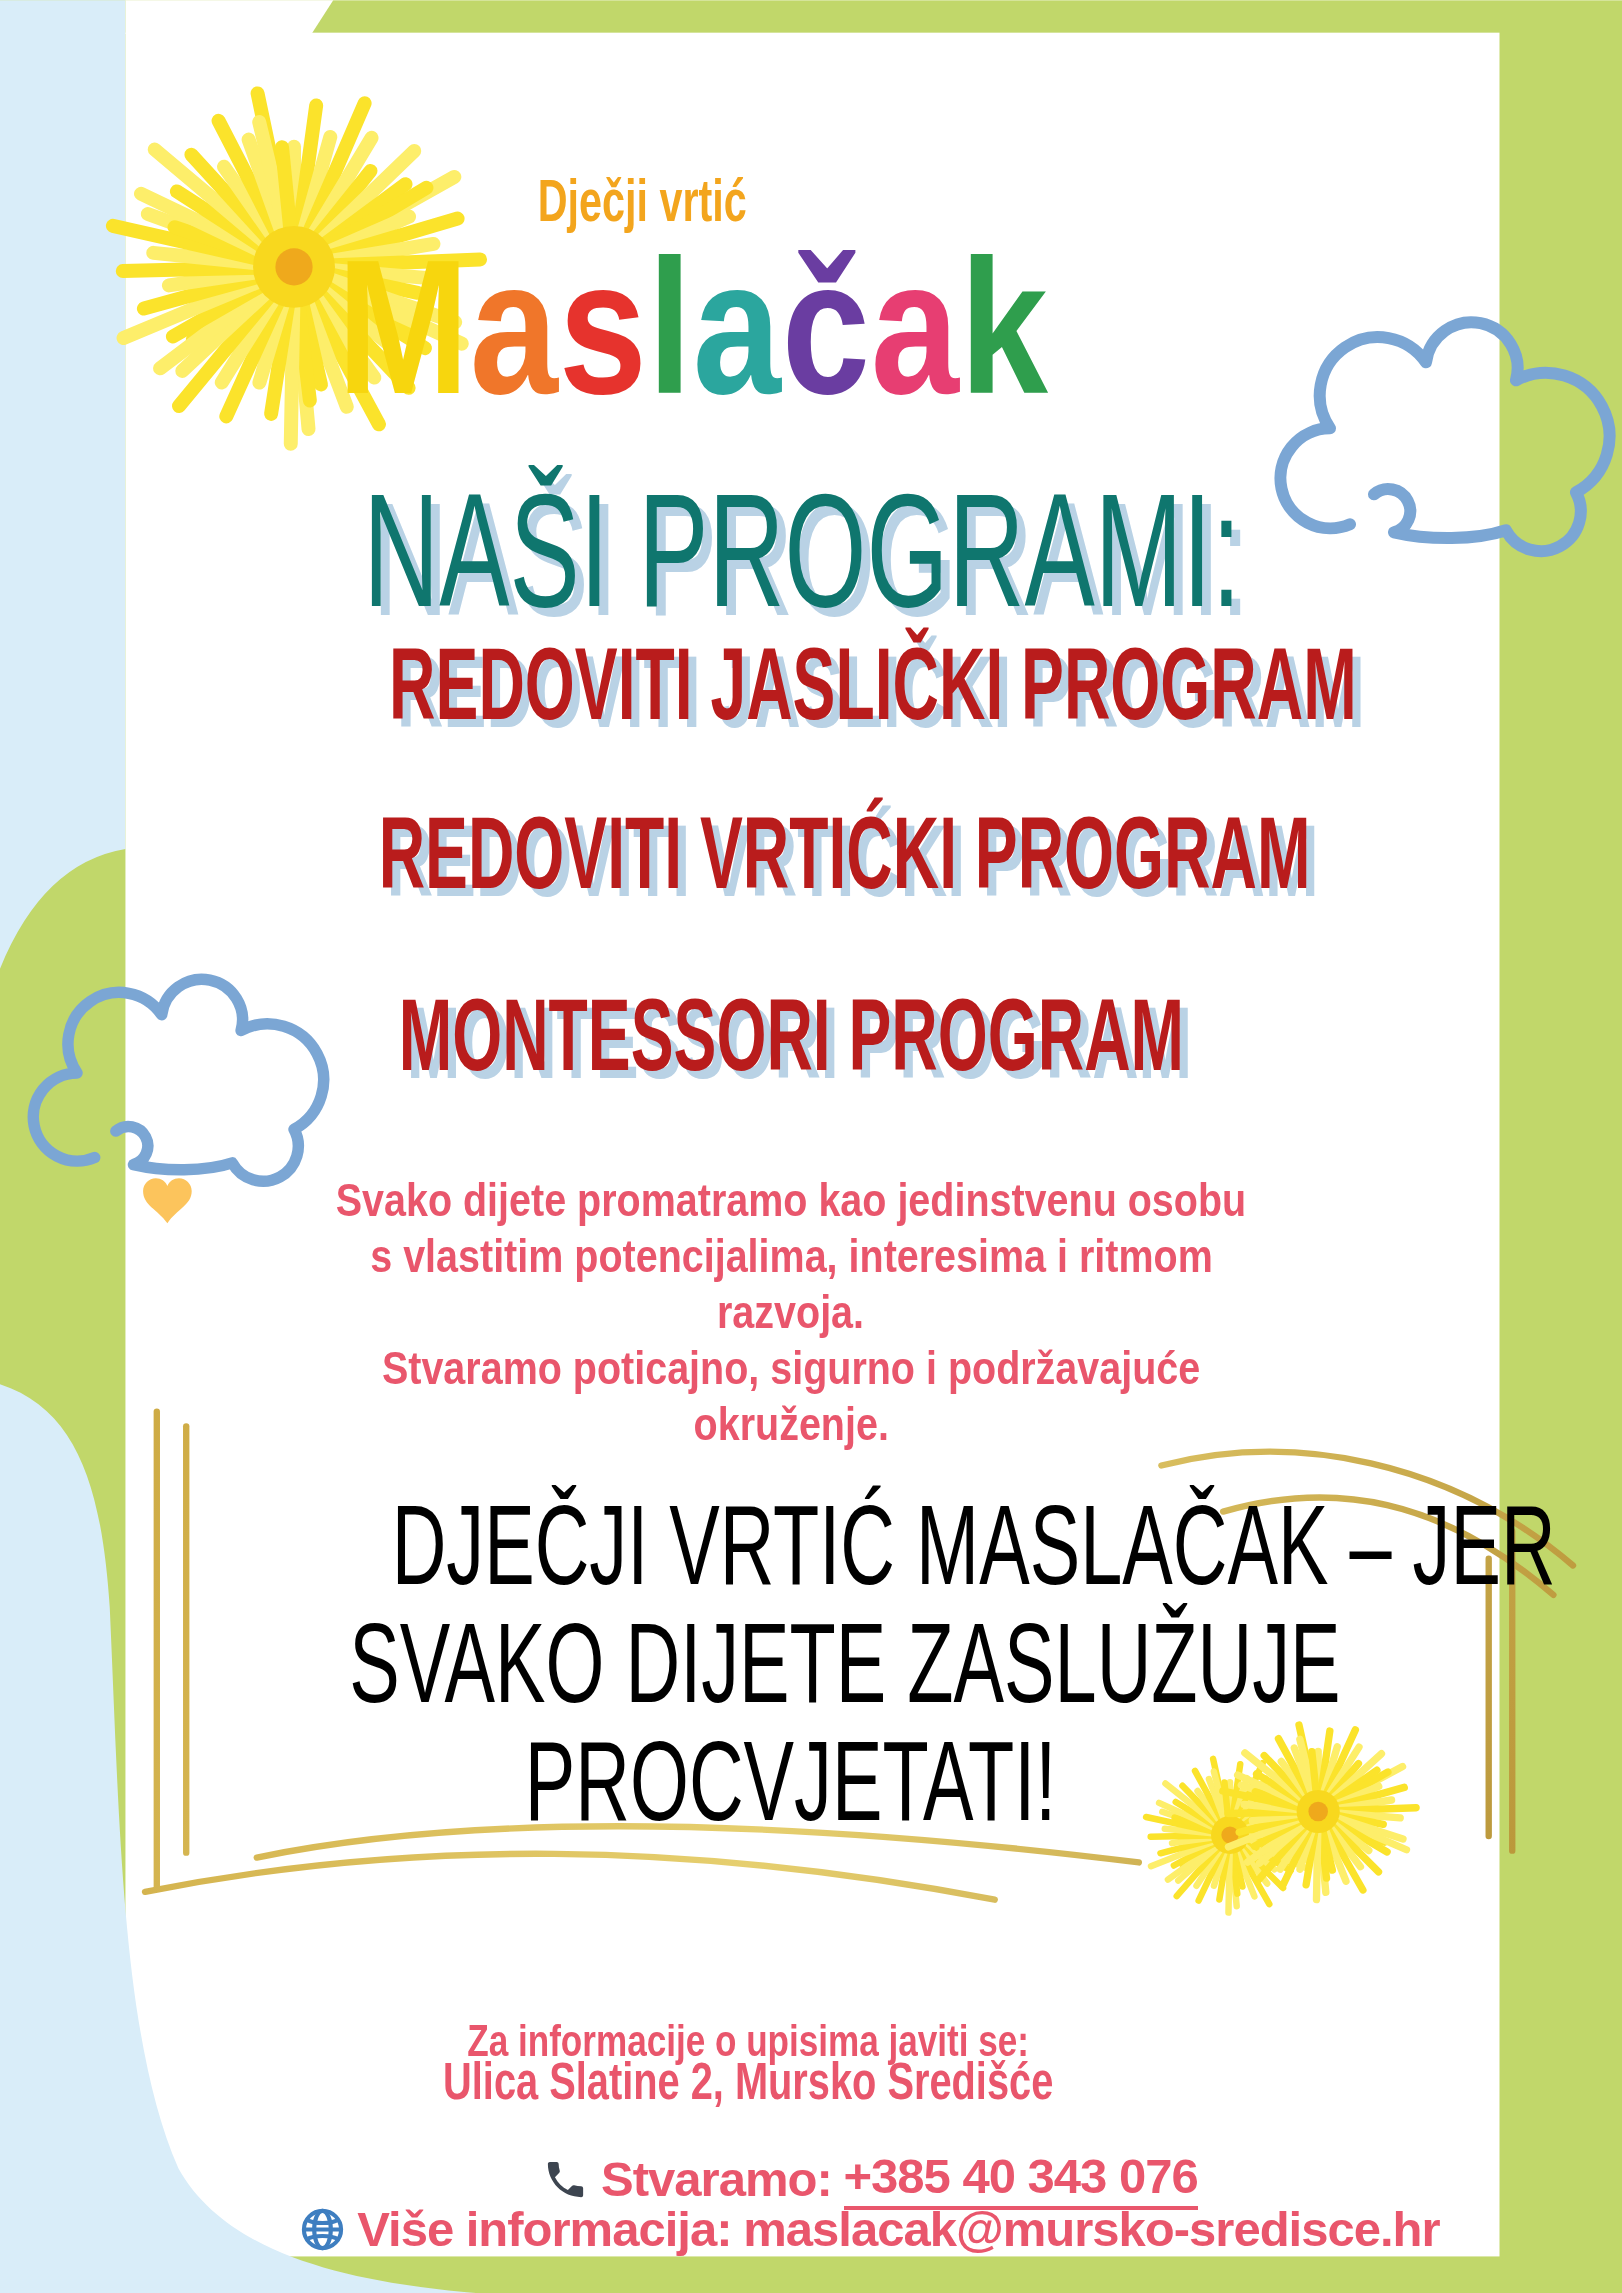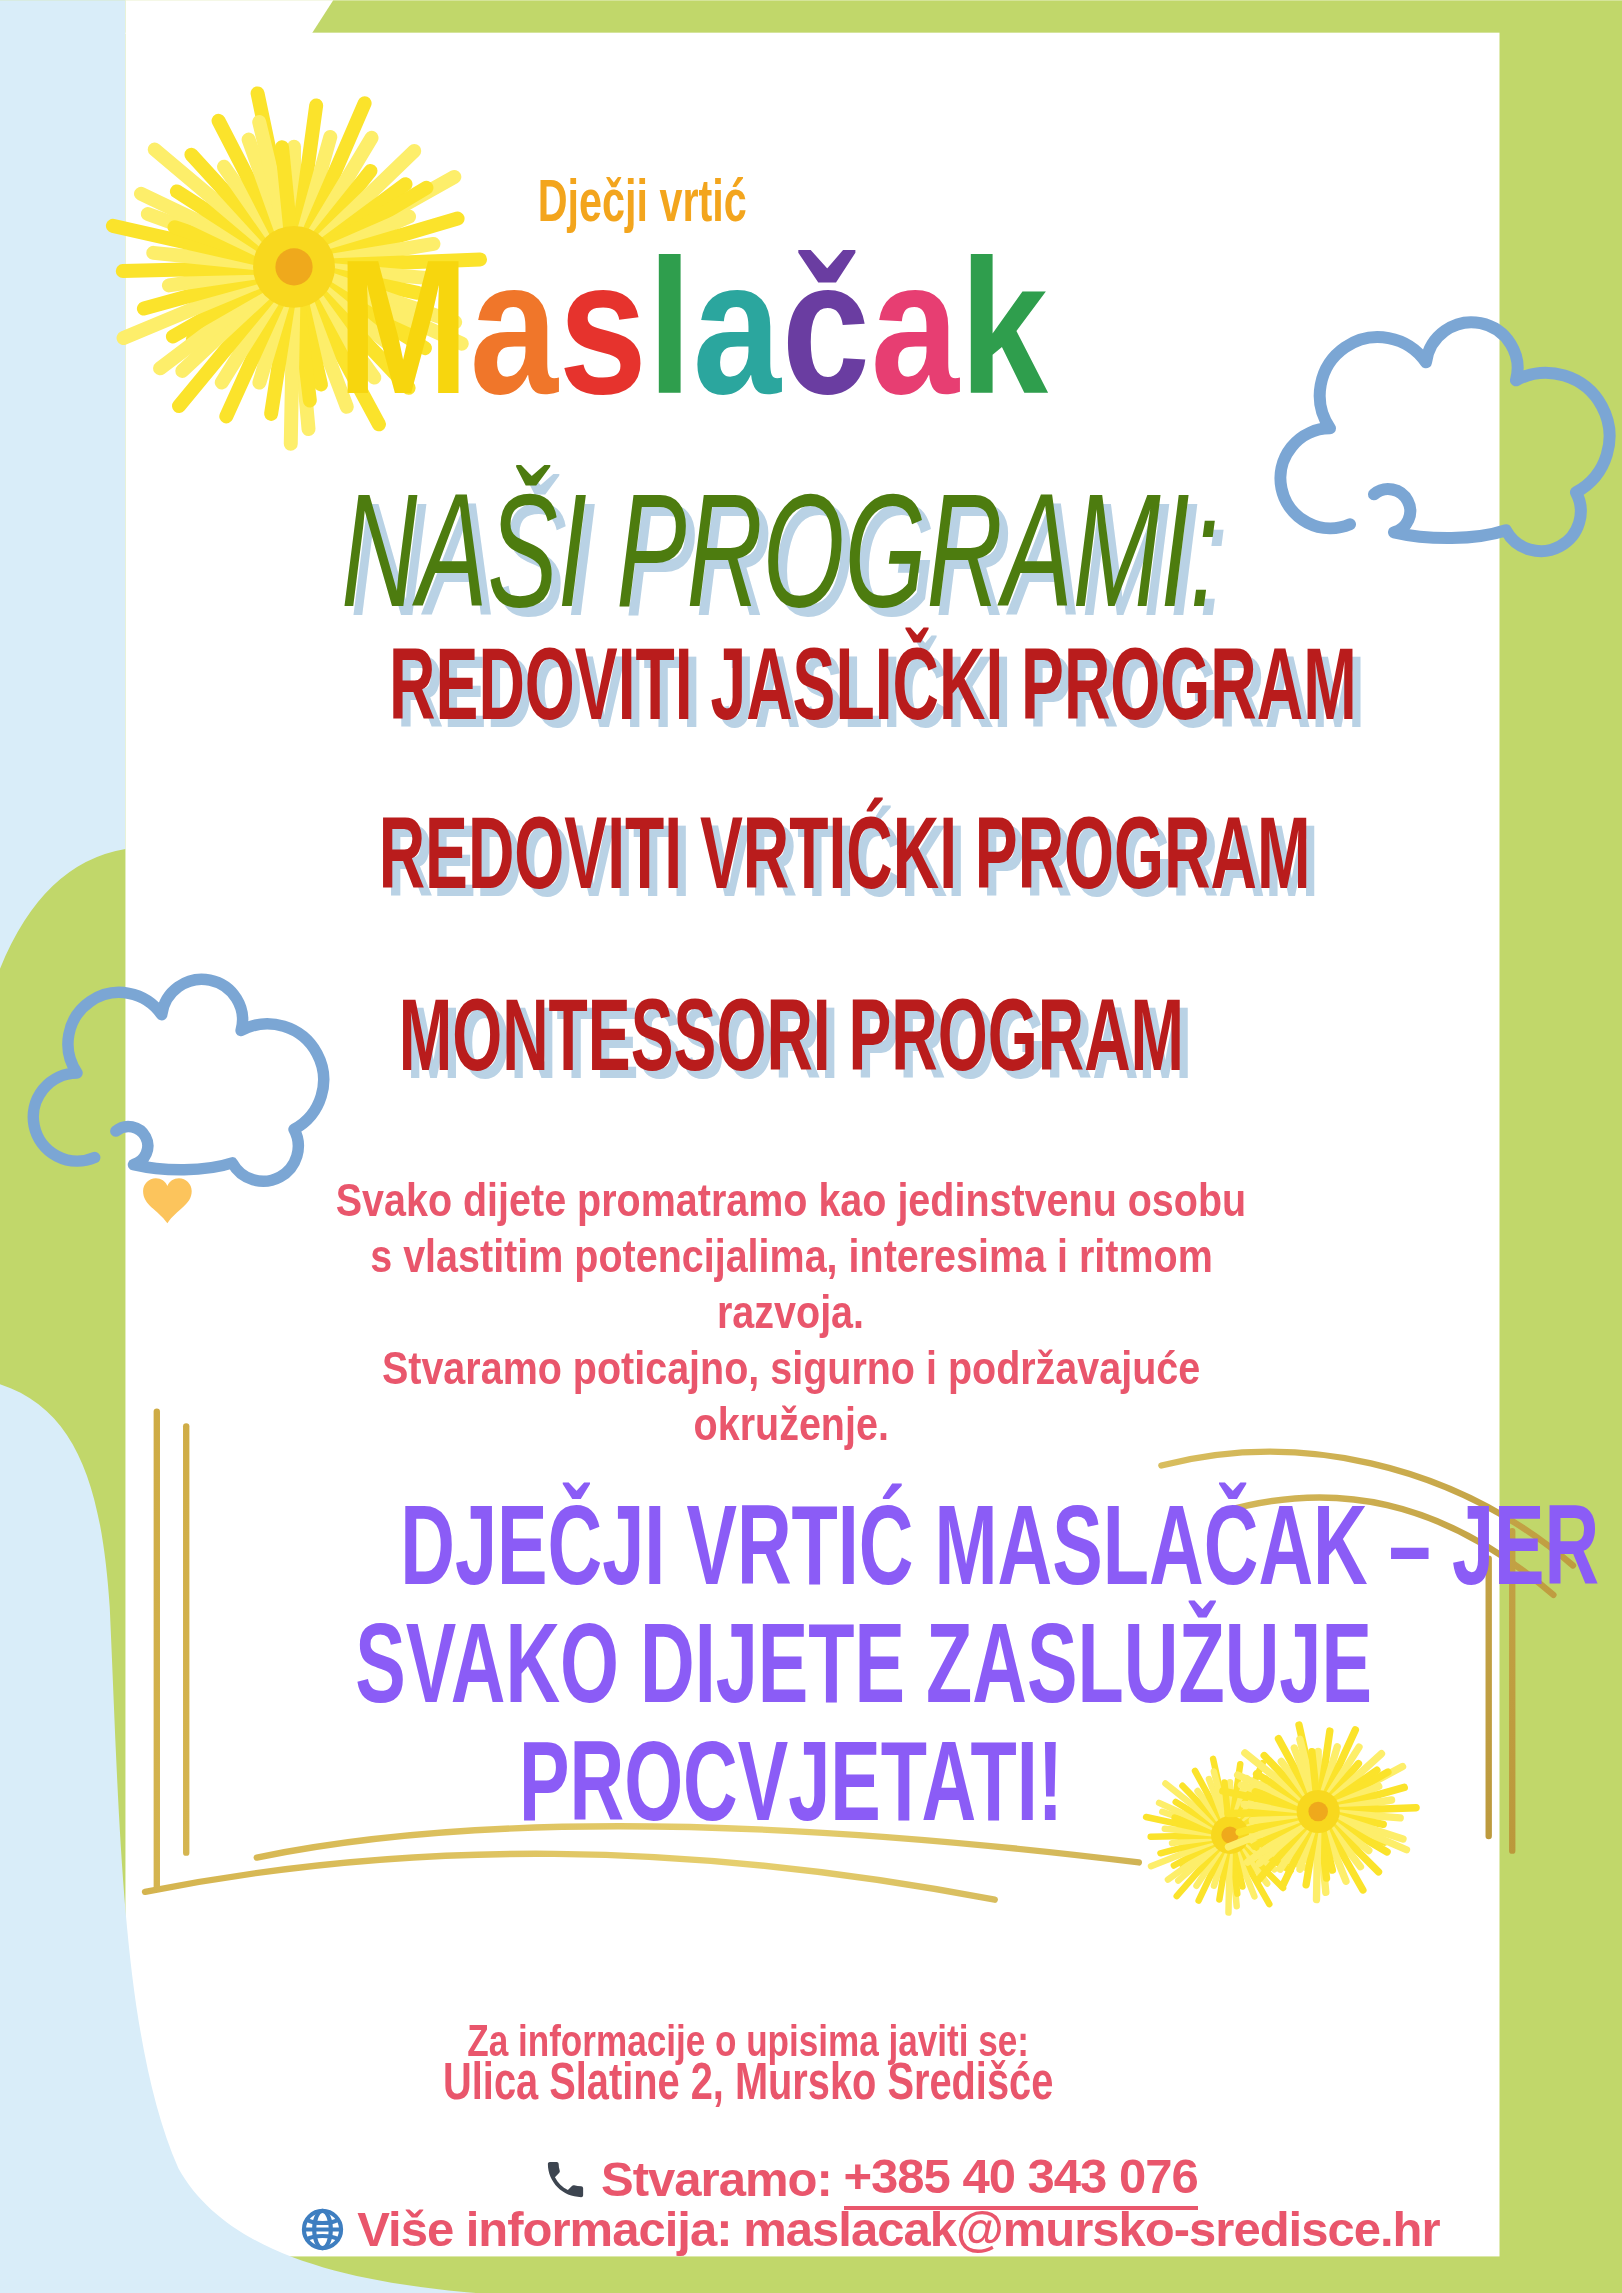--- a/index.html
+++ b/index.html
@@ -8,34 +8,34 @@
   svg.bg{position:absolute;left:0;top:0;width:1622px;height:2294px;}
   .abs{position:absolute;z-index:2;}
   .ctr{text-align:center;}
   .sq{display:inline-block;white-space:nowrap;}
   
   .tagline{left:397px;top:167px;width:490px;font-size:59px;font-weight:bold;color:#f3a51d;}
   .tagline .sq{transform:scaleX(0.70);}
   .wordmark{left:56px;top:231px;width:1274px;font-size:191px;font-weight:bold;line-height:1;}
   .wordmark .sq{transform:scaleX(0.83);letter-spacing:1px;}
   
-  .main-title{left:94px;top:469px;width:1372px;font-size:162px;font-weight:normal;
-              color:#4d7c0f;text-shadow:13.7px 8.8px 0 #b9d2e5;line-height:1;font-style:italic;}
+  .main-title{left:116px;top:469px;width:1372px;font-size:162px;font-weight:normal;
+              color:#0f766e;text-shadow:13.7px 8.8px 0 #b9d2e5;line-height:1;}
   .main-title .sq{transform:scaleX(0.65);}
   .program{left:105px;width:1372px;font-size:102px;font-weight:bold;color:#b91c1c;
            text-shadow:12.7px 7.8px 0 #b9d2e5;line-height:1;}
   .program .sq{transform:scaleX(0.63);}
   #program-0{top:633px;} #program-1{top:802px;} #program-2{top:984px;}
   
   .values{left:105px;top:1172px;width:1372px;font-size:47px;font-weight:bold;
           color:#e9566c;line-height:56px;}
   .values .sq{transform:scaleX(0.84);}
   
-  .slogan{left:105px;top:1486px;width:1372px;font-size:113px;font-weight:bold;
-          color:#8b5cf6;line-height:118px;}
+  .slogan{left:105px;top:1486px;width:1372px;font-size:113px;font-weight:normal;
+          color:#000000;line-height:118px;}
   .slogan .sq{transform:scaleX(0.67);}
   
   .cta{left:62px;top:1970px;width:1372px;font-size:45px;font-weight:bold;color:#e9566c;margin-top:45px;}
   .cta .sq{transform:scaleX(0.78);}
   .address{left:62px;top:2052px;width:1372px;font-size:51px;font-weight:bold;color:#e9566c;}
   .address .sq{transform:scaleX(0.78);}
   .icon-line{left:184px;top:2148px;width:1372px;display:flex;justify-content:center;
              align-items:center;gap:11.8px;font-size:49px;font-weight:bold;color:#e9566c;
              letter-spacing:-1px;white-space:nowrap;}
   #info-line{top:2201px;}

